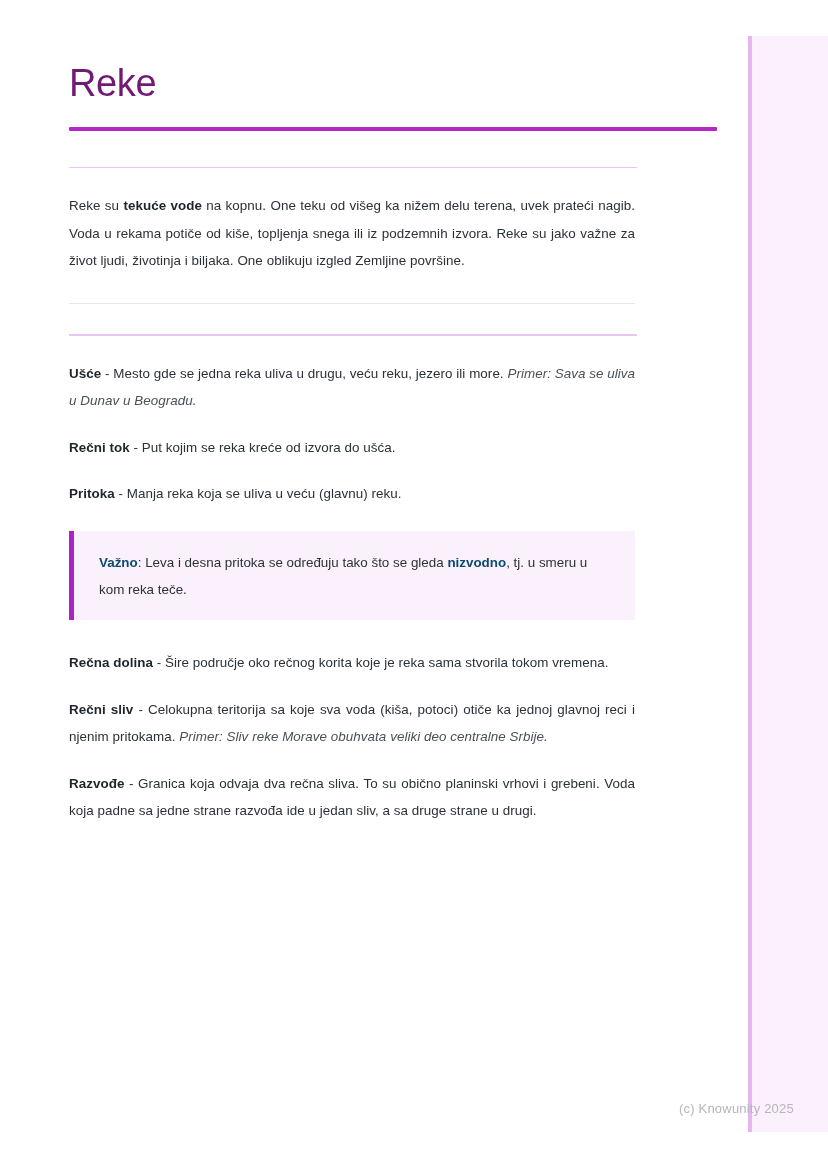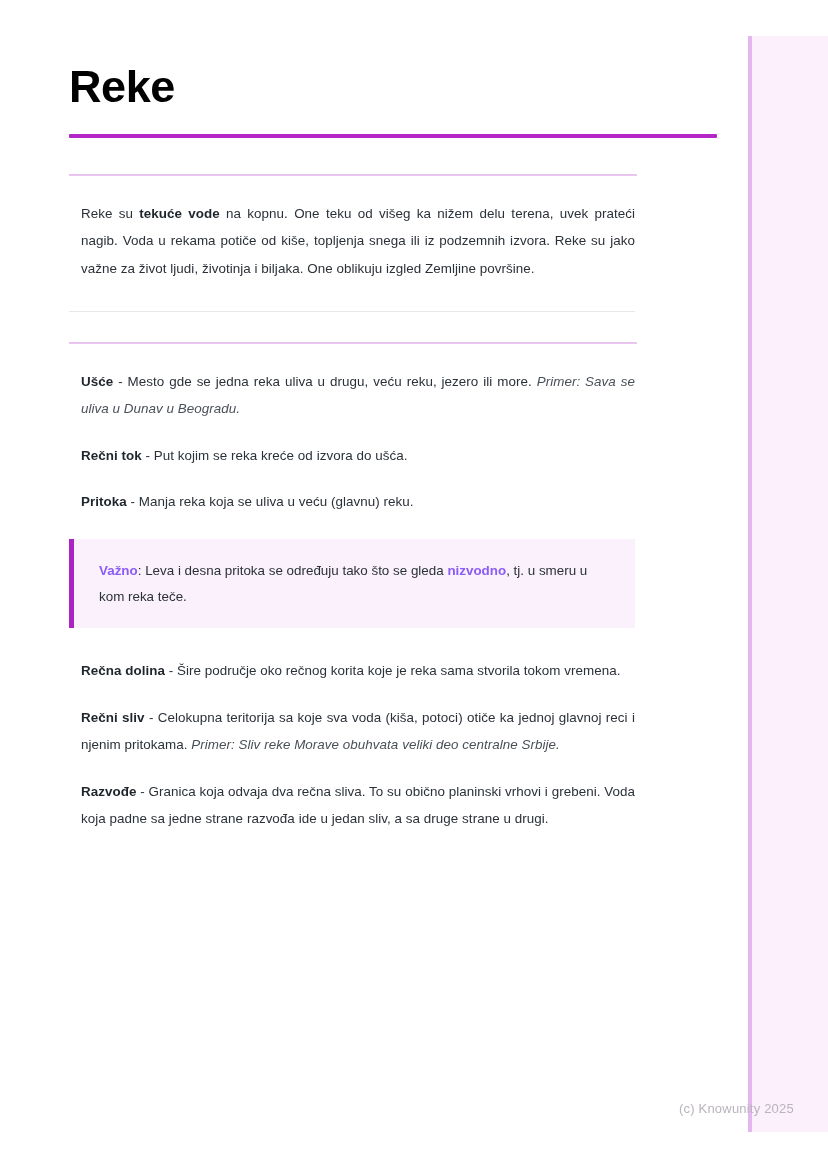--- a/index.html
+++ b/index.html
@@ -44,25 +44,25 @@
     height: 1171px;
     box-sizing: border-box;
     padding: 62px 0 0 69px;
   }
   .content {
     width: 566px;
   }
 
   
   .doc-title {
-    font-size: 45px;
-    font-weight: 700;
+    font-size: 38px;
+    font-weight: 400;
     line-height: 1.12;
     letter-spacing: -0.4px;
-    color: #000000;
+    color: #701a75;
     margin: 0 0 22px 0;
   }
   .title-rule {
     width: 648px;
     height: 4px;
     background: #b526c6;
     margin: 0 0 36px 0;
     border-radius: 1px;
   }
 
@@ -84,21 +84,21 @@
     background: #e9c6f0;
     margin: 0 0 24px 0;
   }
 
   
   p.body {
     font-size: 13.4px;
     line-height: 2.05;
     text-align: justify;
     color: #2b3138;
-    margin: 0 0 19px 12px;
+    margin: 0 0 19px 0;
     letter-spacing: 0.05px;
   }
   p.body:last-child { margin-bottom: 0; }
   p.body b { font-weight: 700; color: #1f252c; }
   p.body i { font-style: italic; color: #4a5058; }
 
   
   .divider {
     width: 566px;
     height: 1px;
@@ -114,21 +114,21 @@
     border-left: 5px solid #ab22c5;
     padding: 19px 22px 17px 25px;
     margin: 23px 0 29px 0;
   }
   .callout p {
     margin: 0;
     font-size: 13.4px;
     line-height: 2.0;
     color: #2b3138;
   }
-  .callout p b { font-weight: 700; color: #8b5cf6; }
+  .callout p b { font-weight: 700; color: #0c4a6e; }
 
   
   .footer-note {
     position: absolute;
     left: 679px;
     top: 1101px;
     font-size: 13px;
     color: #b9b3bd;
     letter-spacing: 0.2px;
     white-space: nowrap;

